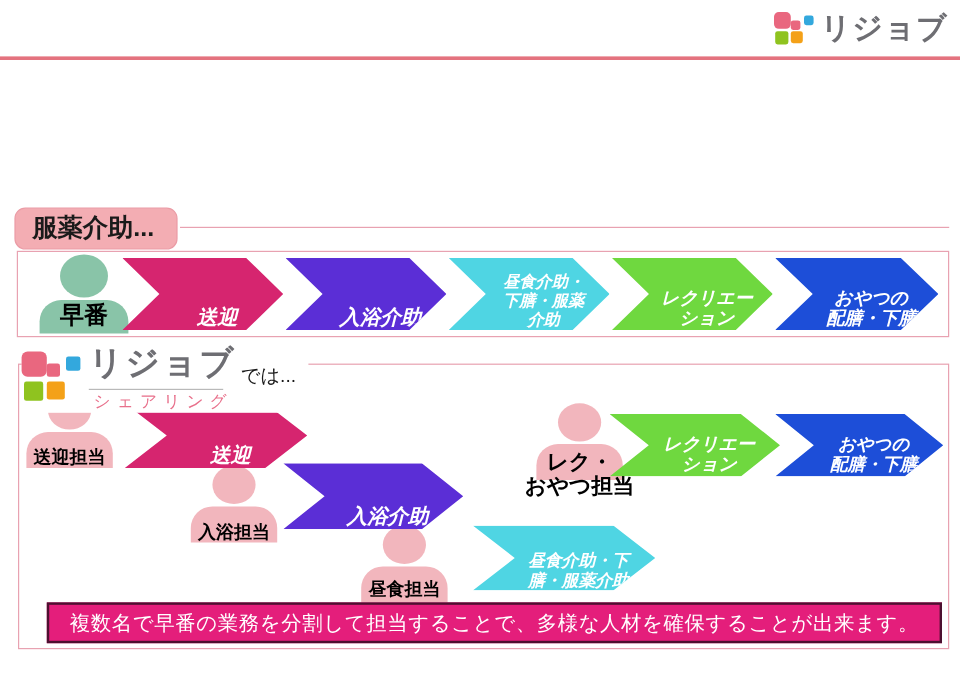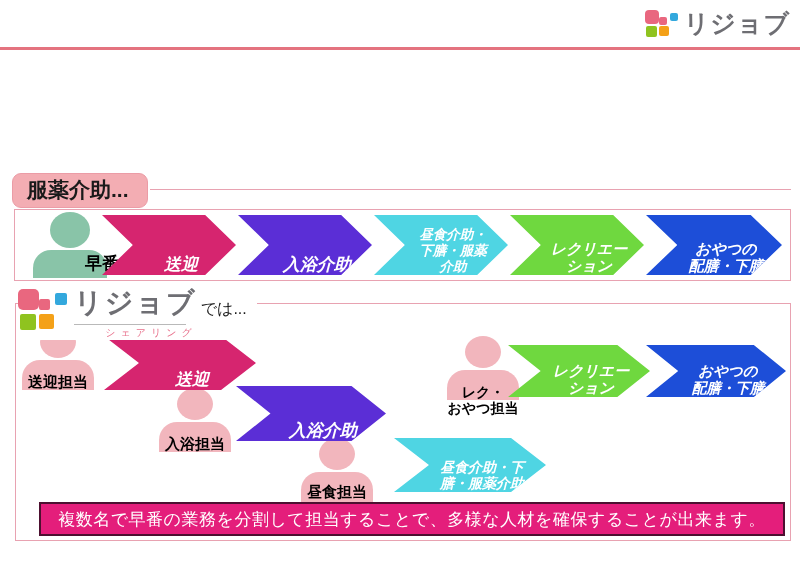--- a/index.html
+++ b/index.html
@@ -41,21 +41,21 @@
   .person .head { margin:0 auto; border-radius:50%; }
   .person .torso { border-radius:18px 18px 0 0; margin:2px auto 0; }
   .person .plabel { position:absolute; left:-12px; right:-12px; bottom:0; color:#000;
                     white-space:pre-line; line-height:1.1; }
   .p-teal .head, .p-teal .torso { background:#89c4a8; }
   .p-pink .head, .p-pink .torso { background:#f2b6bd; }
 
   .person-hayaban { left:33px; top:212px; width:74px; height:67px; }
   .person-hayaban .head { width:40px; height:36px; }
   .person-hayaban .torso { width:74px; height:28px; }
-  .person-hayaban .plabel { bottom:5px; font-size:17px; font-weight:bold;text-align:right; }
+  .person-hayaban .plabel { bottom:5px; font-size:20px; font-weight:bold; }
 
   
   .chev { position:absolute; display:flex; align-items:flex-end; justify-content:center;
           color:#fff; font-weight:bold; text-align:center;
           clip-path:polygon(0 0, 77% 0, 100% 50%, 77% 100%, 0 100%, 23% 50%);font-style:italic; }
   .chev span { padding-left:24px; white-space:pre-line; line-height:1.18; }
   .c-pink   { background:#d6256f; }
   .c-purple { background:#5b2ed6; }
   .c-cyan   { background:#4fd5e3; }
   .c-green  { background:#6fd83f; }
@@ -74,32 +74,32 @@
                   display:flex; align-items:flex-end; padding-right:10px; }
   .logo-lg { width:50px; height:54px; margin-right:6px; }
   .logo-lg .s1 { left:0; top:3px; width:21px; height:21px; border-radius:5px; background:#e9677f; }
   .logo-lg .s2 { left:21px; top:13px; width:11px; height:11px; background:#e9677f; }
   .logo-lg .s3 { left:37px; top:7px; width:12px; height:12px; background:#33a8dd; }
   .logo-lg .s4 { left:2px; top:28px; width:16px; height:16px; background:#8fc31f; }
   .logo-lg .s5 { left:21px; top:28px; width:15px; height:15px; background:#f4a118; }
   .brand-col { display:flex; flex-direction:column; }
   .brand-col .brand-main { font-size:28px; font-weight:bold; color:#6e6e73; letter-spacing:2px; }
   .brand-col .brand-underline { width:112px; height:1px; background:#b9b9b9; margin:2px 0 1px; }
-  .brand-col .brand-sub { font-size:10px; color:#e8708b; letter-spacing:5px; padding-left:4px;text-align:right; }
+  .brand-col .brand-sub { font-size:14px; color:#e8708b; letter-spacing:5px; padding-left:4px; }
   .dewa { font-size:16px; color:#1a1a1a; margin:0 0 20px 4px; }
 
   .person-af .head { width:36px; height:32px; }
   .person-af .torso { width:72px; height:30px; }
   .person-af .plabel { font-size:15px; font-weight:bold; }
 
   .person-sougei  { left:20px;  top:326px; width:76px; height:64px;text-align:center; }
   .person-nyuyoku { left:157px; top:388px; width:76px; height:64px; }
   .person-chushoku{ left:301px; top:438px; width:72px; height:62px; }
   .person-reku    { left:440px; top:336px; width:86px; height:80px; }
-  .person-reku .plabel { font-size:14px; }
+  .person-reku .plabel { font-size:18px; }
 
   .a-a1 { left:104px; top:336px; width:152px; height:54px; font-size:17px; }
   .a-a2 { left:236px; top:386px; width:150px; height:55px; font-size:17px; }
   .a-a3 { left:394px; top:438px; width:152px; height:54px; font-size:14px; }
   .a-a4 { left:508px; top:345px; width:142px; height:52px; font-size:15px; }
   .a-a5 { left:646px; top:345px; width:140px; height:52px; font-size:14.5px; }
 
   
   .banner { position:absolute; left:39px; top:502px; width:746px; height:34px;
             background:#e41e7b; border:2px solid #4d1030; display:flex; align-items:center;

